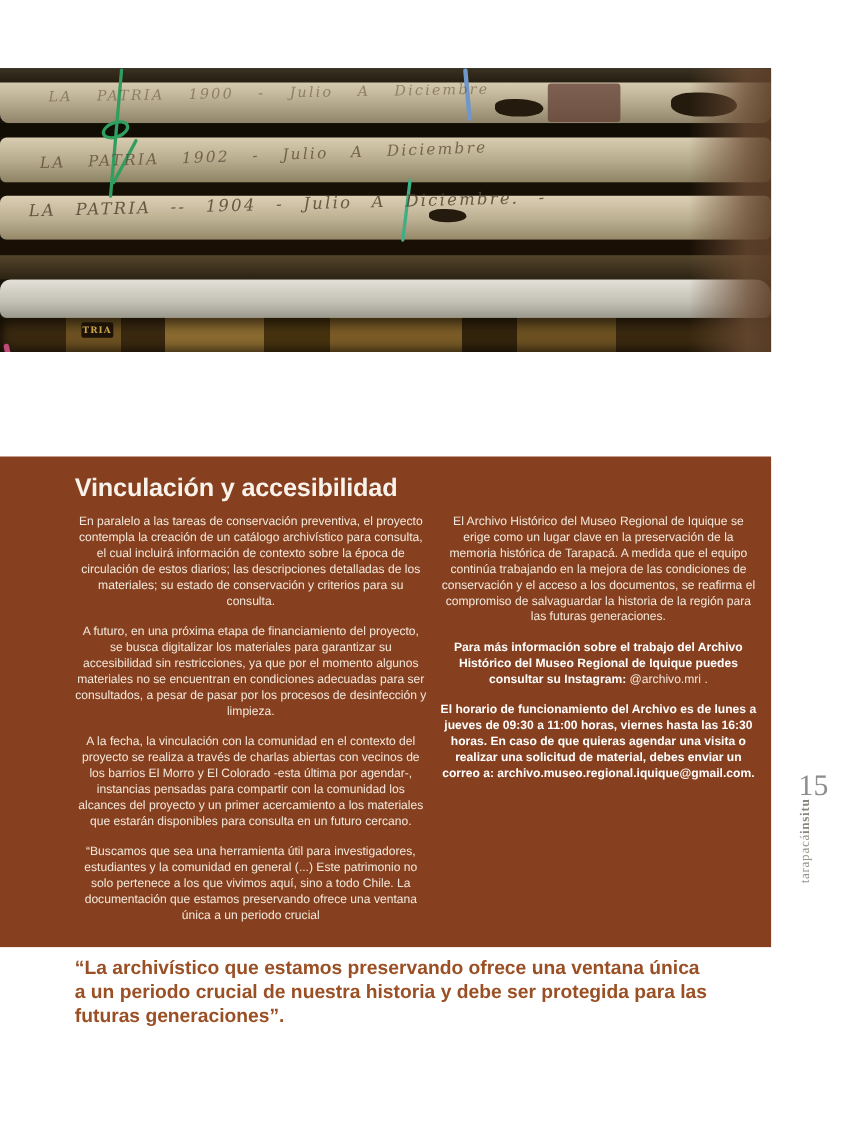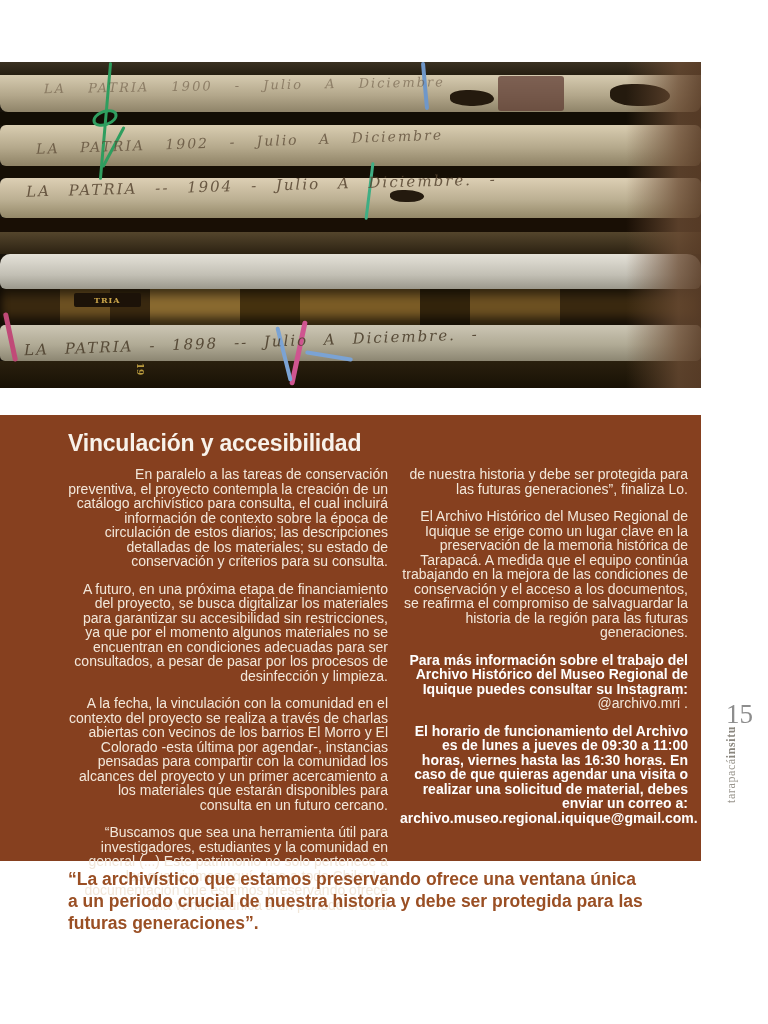--- a/index.html
+++ b/index.html
@@ -6,21 +6,21 @@
   html,body { width:768px; height:1024px; }
   body {
     position:relative;
     background:#ffffff;
     font-family:"Liberation Sans", sans-serif;
     overflow:hidden;
   }
 
   
   .photo {
-    position:absolute; left:0; top:62px; width:701px; height:326px;
+    position:absolute; left:0; top:62px; width:701px; height:258px;
     background:#17120a; overflow:hidden;
   }
   .band { position:absolute; left:0; width:100%; }
   .crumple {
     background-image:
       repeating-linear-gradient(100deg, rgba(255,255,255,.10) 0 7px, rgba(0,0,0,.06) 7px 16px),
       repeating-linear-gradient(-80deg, rgba(255,255,255,.05) 0 11px, rgba(0,0,0,.04) 11px 24px);
   }
   .b-dark0   { top:0;    height:14px; background:linear-gradient(180deg,#3a3122,#241d10); }
   .b-tan1    { top:13px; height:37px; background:linear-gradient(180deg,#d6cbb0,#b3a78b 55%,#8f8469); border-radius:0 0 8px 8px; }
@@ -44,41 +44,41 @@
   .string { position:absolute; border-radius:3px; }
   .bow { position:absolute; width:26px; height:16px; border:3px solid #2f9e5f; border-radius:50%; transform:rotate(-20deg); background:transparent; }
 
   .hand {
     position:absolute; font-family:"DejaVu Serif", serif; font-style:italic;
     color:rgba(88,70,50,.85); white-space:nowrap; overflow:hidden;
   }
   .hand-0 { left:44px;  top:14px;  font-size:13px; word-spacing:16px; letter-spacing:2px; transform:rotate(-1deg); color:rgba(96,78,58,.55); width:600px; }
   .hand-1 { left:36px;  top:68px;  font-size:14px; word-spacing:14px; letter-spacing:2px; transform:rotate(-2deg); color:rgba(90,72,52,.75); width:620px; }
   .hand-2 { left:26px;  top:112px; font-size:15px; word-spacing:11px; letter-spacing:2px; transform:rotate(-1.5deg); color:rgba(86,68,48,.85); width:660px; }
-  .hand-3 { left:74px;  top:231px; font-size:8px; font-style:normal; font-weight:bold; color:#c9a44a; background:#1c1208; padding:2px 20px; letter-spacing:1px; border-radius:2px; }
+  .hand-3 { left:74px;  top:231px; font-size:8px; font-style:normal; font-weight:bold; color:#c9a44a; background:#1c1208; padding:2px 1px; letter-spacing:1px; border-radius:2px; }
   .hand-4 { left:24px;  top:268px; font-size:15px; word-spacing:9px;  letter-spacing:2px; transform:rotate(-2deg); color:rgba(78,64,46,.9); width:640px; }
   .hand-5 { left:134px; top:302px; font-size:9px; font-style:normal; font-weight:bold; color:#b99a3e; transform:rotate(90deg); }
 
   
   .article {
     position:absolute; left:0; top:415px; width:701px; height:446px;
     background:#86401f;
     padding:13px 8px 12px 68px;
     color:#f2e7da;
   }
   .article h1 {
     font-size:23px; font-weight:bold; color:#f8f2ea;
     letter-spacing:-0.2px; margin:2px 0 10px 0;
   }
   .cols { display:flex; gap:12px; }
   .col-1 { width:320px; }
   .col-2 { width:288px; }
   .article p {
-    font-size:14px; line-height:14.5px; margin-top:13px;
-    color:#f2e7da; text-align:right;
+    font-size:11px; line-height:14.5px; margin-top:13px;
+    color:#f2e7da; text-align:center;
   }
   .article p:first-child { margin-top:0; }
   .article p.bold { font-weight:bold; color:#fefefe; }
   .handle { font-weight:normal; color:#f2e7da; }
 
   
   .pull-quote {
     position:absolute; left:68px; top:868px; width:655px;
     font-size:17.5px; line-height:22px; font-weight:bold;
     color:#9a4f24; white-space:pre-line;
@@ -142,21 +142,20 @@
 <div class="article">
   <h1>Vinculación y accesibilidad</h1>
   <div class="cols">
     <div class="col-1">
       <p>En paralelo a las tareas de conservación preventiva, el proyecto contempla la creación de un catálogo archivístico para consulta, el cual incluirá información de contexto sobre la época de circulación de estos diarios; las descripciones detalladas de los materiales; su estado de conservación y criterios para su consulta.</p>
       <p>A futuro, en una próxima etapa de financiamiento del proyecto, se busca digitalizar los materiales para garantizar su accesibilidad sin restricciones, ya que por el momento algunos materiales no se encuentran en condiciones adecuadas para ser consultados, a pesar de pasar por los procesos de desinfección y limpieza.</p>
       <p>A la fecha, la vinculación con la comunidad en el contexto del proyecto se realiza a través de charlas abiertas con vecinos de los barrios El Morro y El Colorado -esta última por agendar-, instancias pensadas para compartir con la comunidad los alcances del proyecto y un primer acercamiento a los materiales que estarán disponibles para consulta en un futuro cercano.</p>
       <p>“Buscamos que sea una herramienta útil para investigadores, estudiantes y la comunidad en general (...) Este patrimonio no solo pertenece a los que vivimos aquí, sino a todo Chile. La documentación que estamos preservando ofrece una ventana única a un periodo crucial</p>
     </div>
     <div class="col-2">
-      <p>de nuestra historia y debe ser protegida para las futuras generaciones”, finaliza Lo.</p>
       <p>El Archivo Histórico del Museo Regional de Iquique se erige como un lugar clave en la preservación de la memoria histórica de Tarapacá. A medida que el equipo continúa trabajando en la mejora de las condiciones de conservación y el acceso a los documentos, se reafirma el compromiso de salvaguardar la historia de la región para las futuras generaciones.</p>
       <p class="bold"><span>Para más información sobre el trabajo del Archivo Histórico del Museo Regional de Iquique puedes consultar su Instagram: </span><span class="handle">@archivo.mri .</span></p>
       <p class="bold">El horario de funcionamiento del Archivo es de lunes a jueves de 09:30 a 11:00 horas, viernes hasta las 16:30 horas. En caso de que quieras agendar una visita o realizar una solicitud de material, debes enviar un correo a: archivo.museo.regional.iquique@gmail.com.</p>
     </div>
   </div>
 </div>
 
 <div class="pull-quote">“La archivístico que estamos preservando ofrece una ventana única
 a un periodo crucial de nuestra historia y debe ser protegida para las
 futuras generaciones”.</div>

